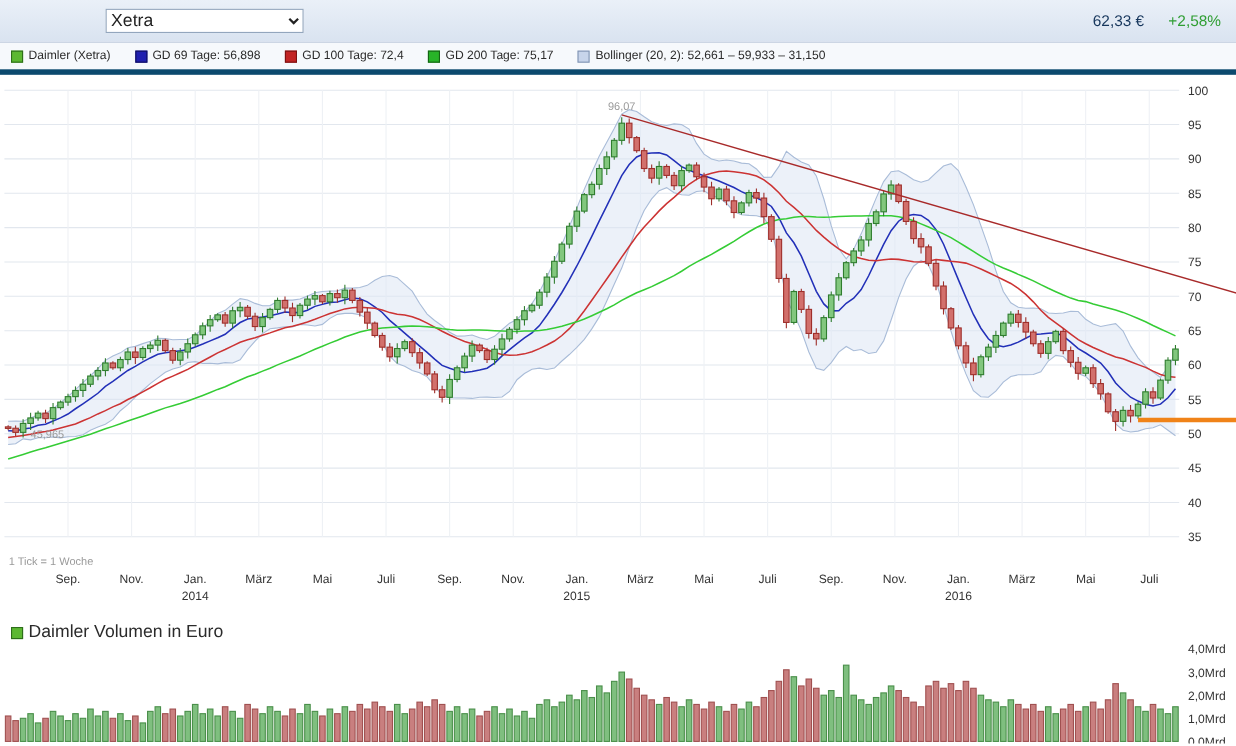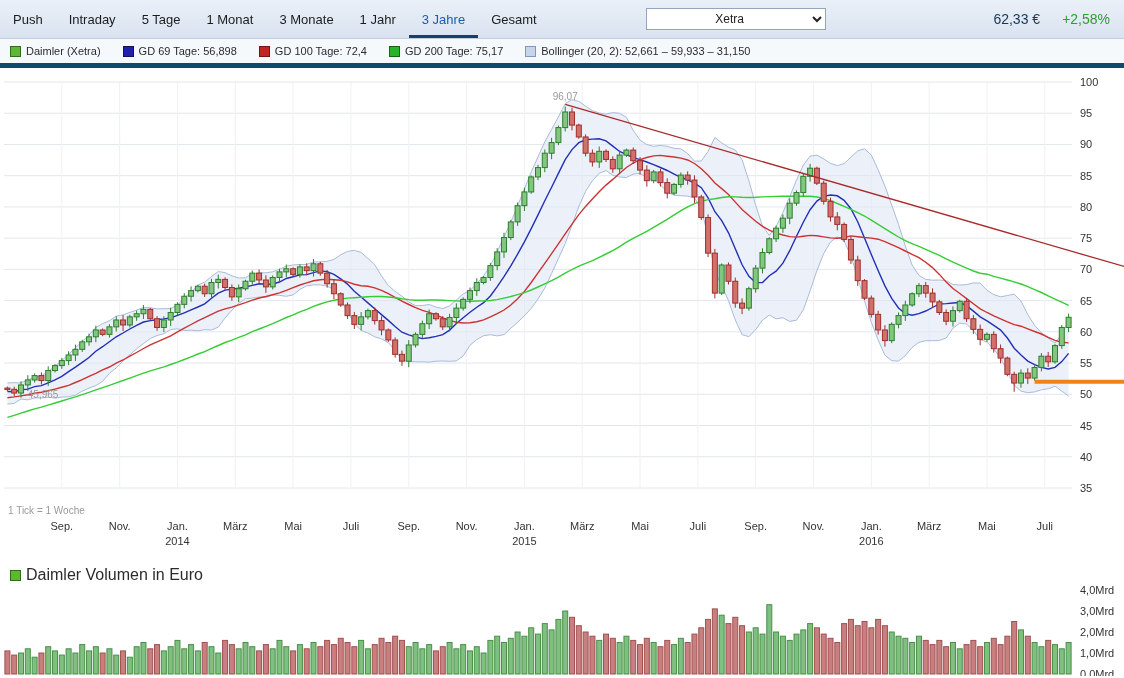--- a/index.html
+++ b/index.html
@@ -2,47 +2,37 @@
 <html><head>
 <meta charset="utf-8">
 <style>
   html,body{margin:0;padding:0;background:#fff;font-family:"Liberation Sans",sans-serif;}
   .app{width:1124px;height:678px;overflow:hidden;background:#fff;}
   .topbar{height:38px;display:flex;align-items:stretch;background:linear-gradient(#eaf0f8,#d9e3f0);border-bottom:1px solid #c2cede;}
   .tabs{display:flex;}
   .tab{display:flex;align-items:center;padding:3px 13px 0 13px;font-size:13px;color:#1d1d1d;cursor:pointer;border-bottom:3px solid transparent;text-decoration:none;}
   .tab.active{color:#1b5cad;border-bottom-color:#16406f;}
   .select-wrap{display:flex;align-items:center;margin-left:96px;}
-  .select-wrap select{width:180px;height:22px;font-size:12px;border:1px solid #93a6bd;background:#fff;color:#222;text-align:center;}
+  .select-wrap select{width:180px;height:22px;font-size:16px;border:1px solid #93a6bd;background:#fff;color:#222;}
   .price-box{margin-left:auto;display:flex;align-items:center;gap:22px;padding-right:14px;font-size:14px;}
   .price{color:#16365c;}
   .change{color:#2f9e33;}
   .legendbar{height:24px;display:flex;align-items:center;gap:22px;padding:0 10px;background:#f6f9fc;border-bottom:5px solid #0c4a6e;font-size:11px;color:#2b2b2b;}
   .legend-item{display:flex;align-items:center;gap:5px;}
   .legend-swatch{width:9px;height:9px;border:1px solid #666;display:inline-block;}
   .vol-legend{height:18px;display:flex;align-items:center;gap:5px;padding:2px 10px 0 10px;font-size:16px;color:#2b2b2b;}
   svg{display:block;}
   svg text{font-family:"Liberation Sans",sans-serif;}
 </style>
 </head>
 <body>
 
 <div class="app">
 
   <div class="topbar">
-    <div class="tabs">
-      <a class="tab">Push</a>
-      <a class="tab">Intraday</a>
-      <a class="tab">5 Tage</a>
-      <a class="tab">1 Monat</a>
-      <a class="tab">3 Monate</a>
-      <a class="tab">1 Jahr</a>
-      <a class="tab active">3 Jahre</a>
-      <a class="tab">Gesamt</a>
-    </div>
     <div class="select-wrap">
       <select>
         <option>Xetra</option>
       </select>
     </div>
     <div class="price-box">
       <span class="price">62,33 €</span>
       <span class="change">+2,58%</span>
     </div>
   </div>

